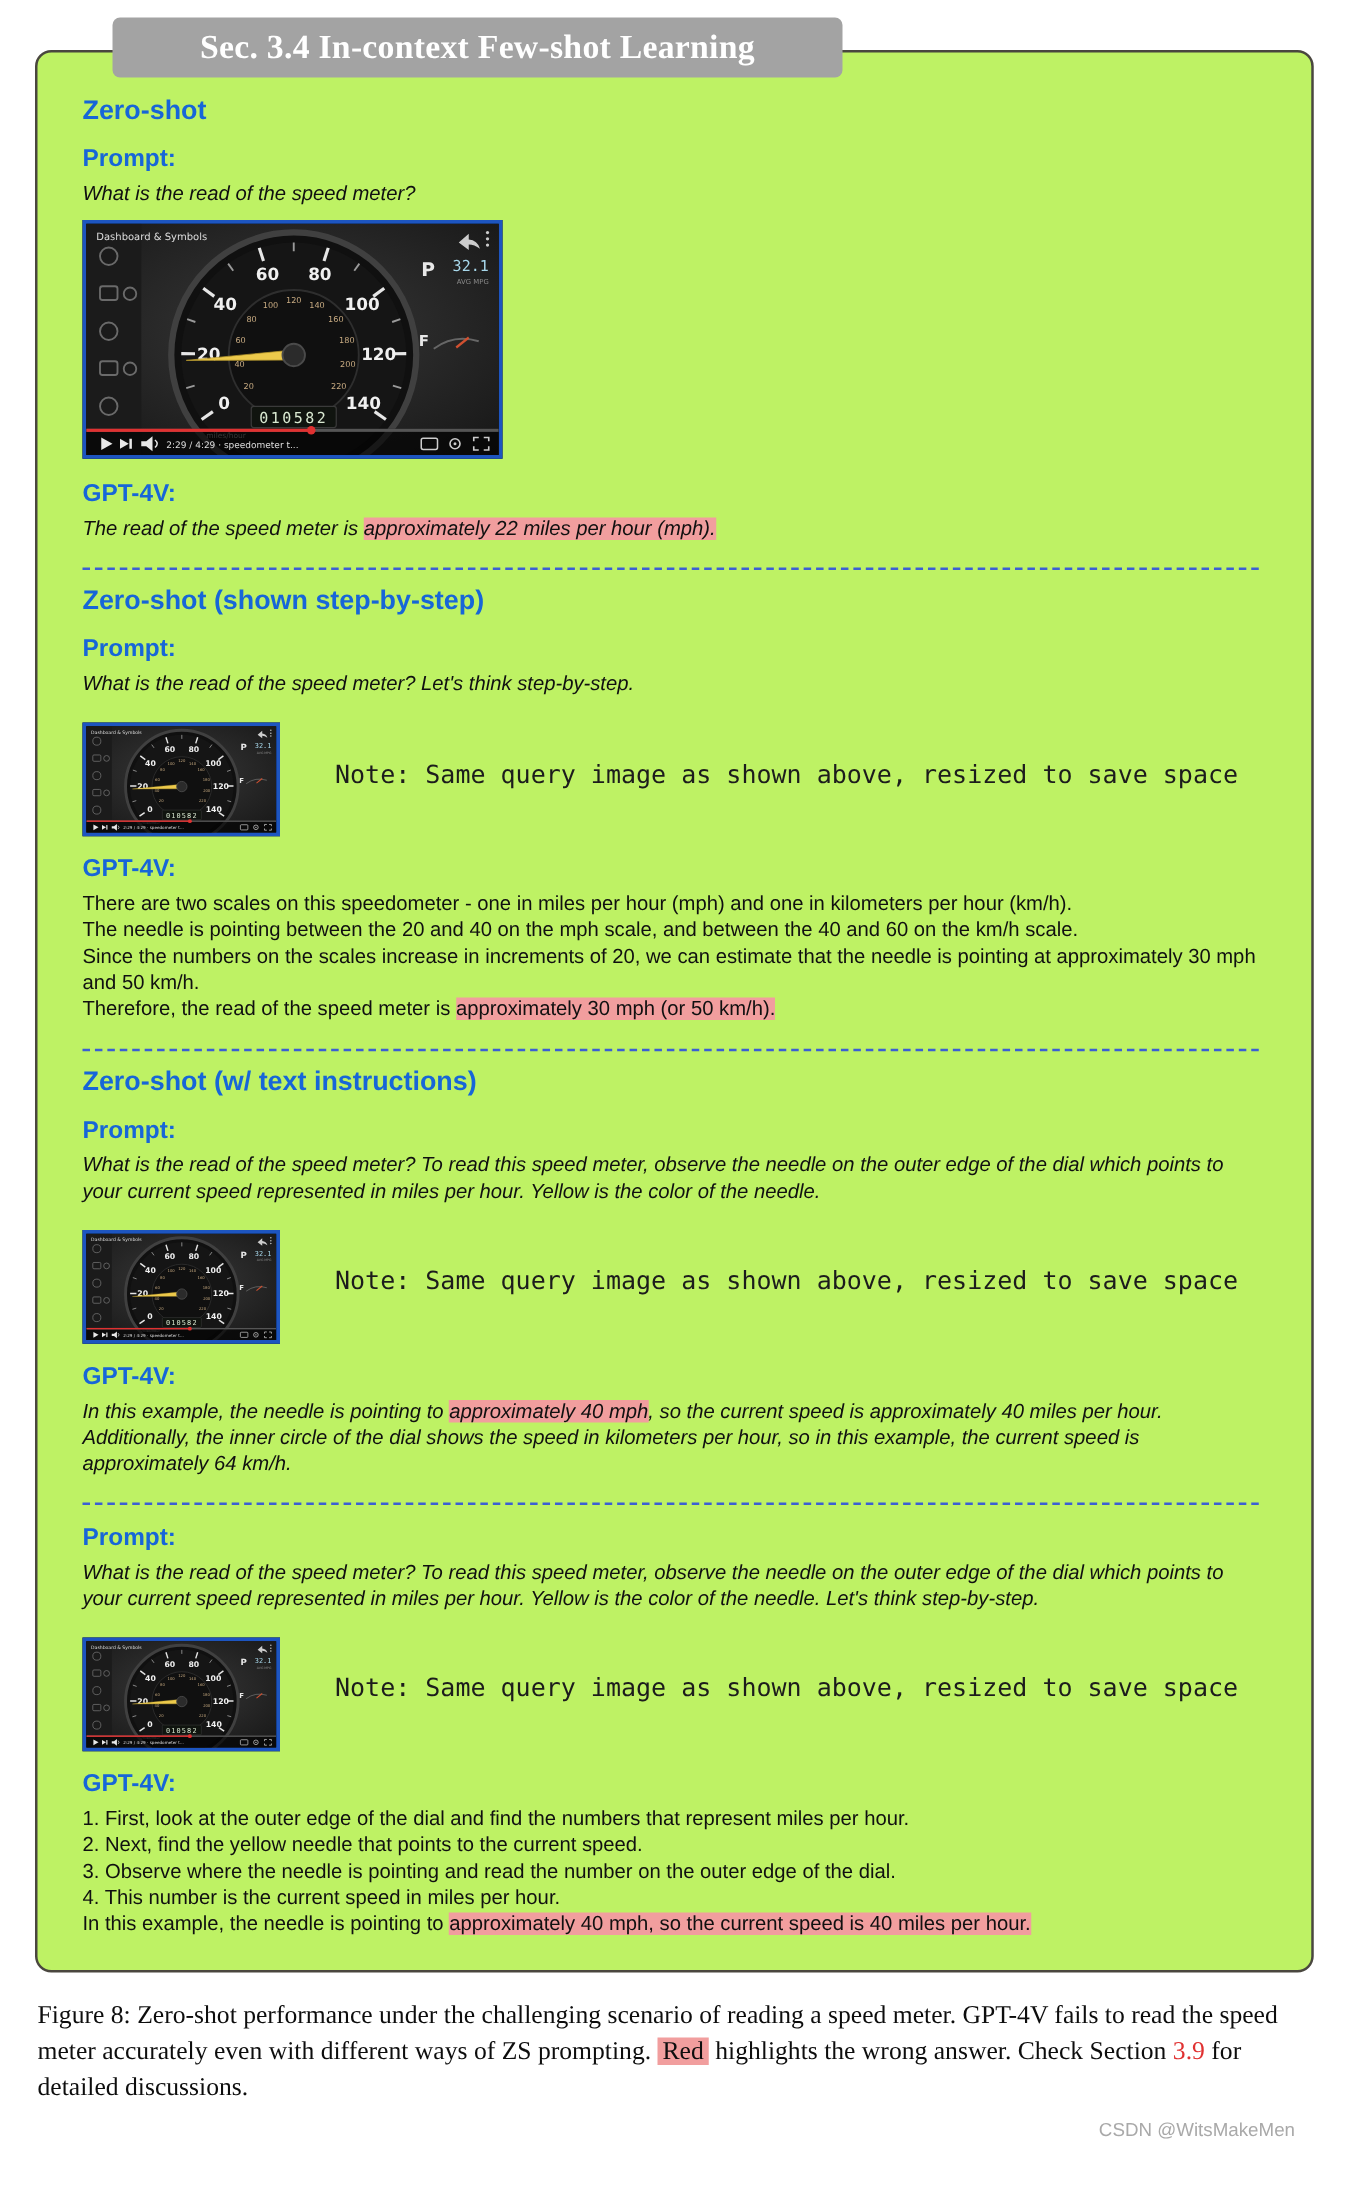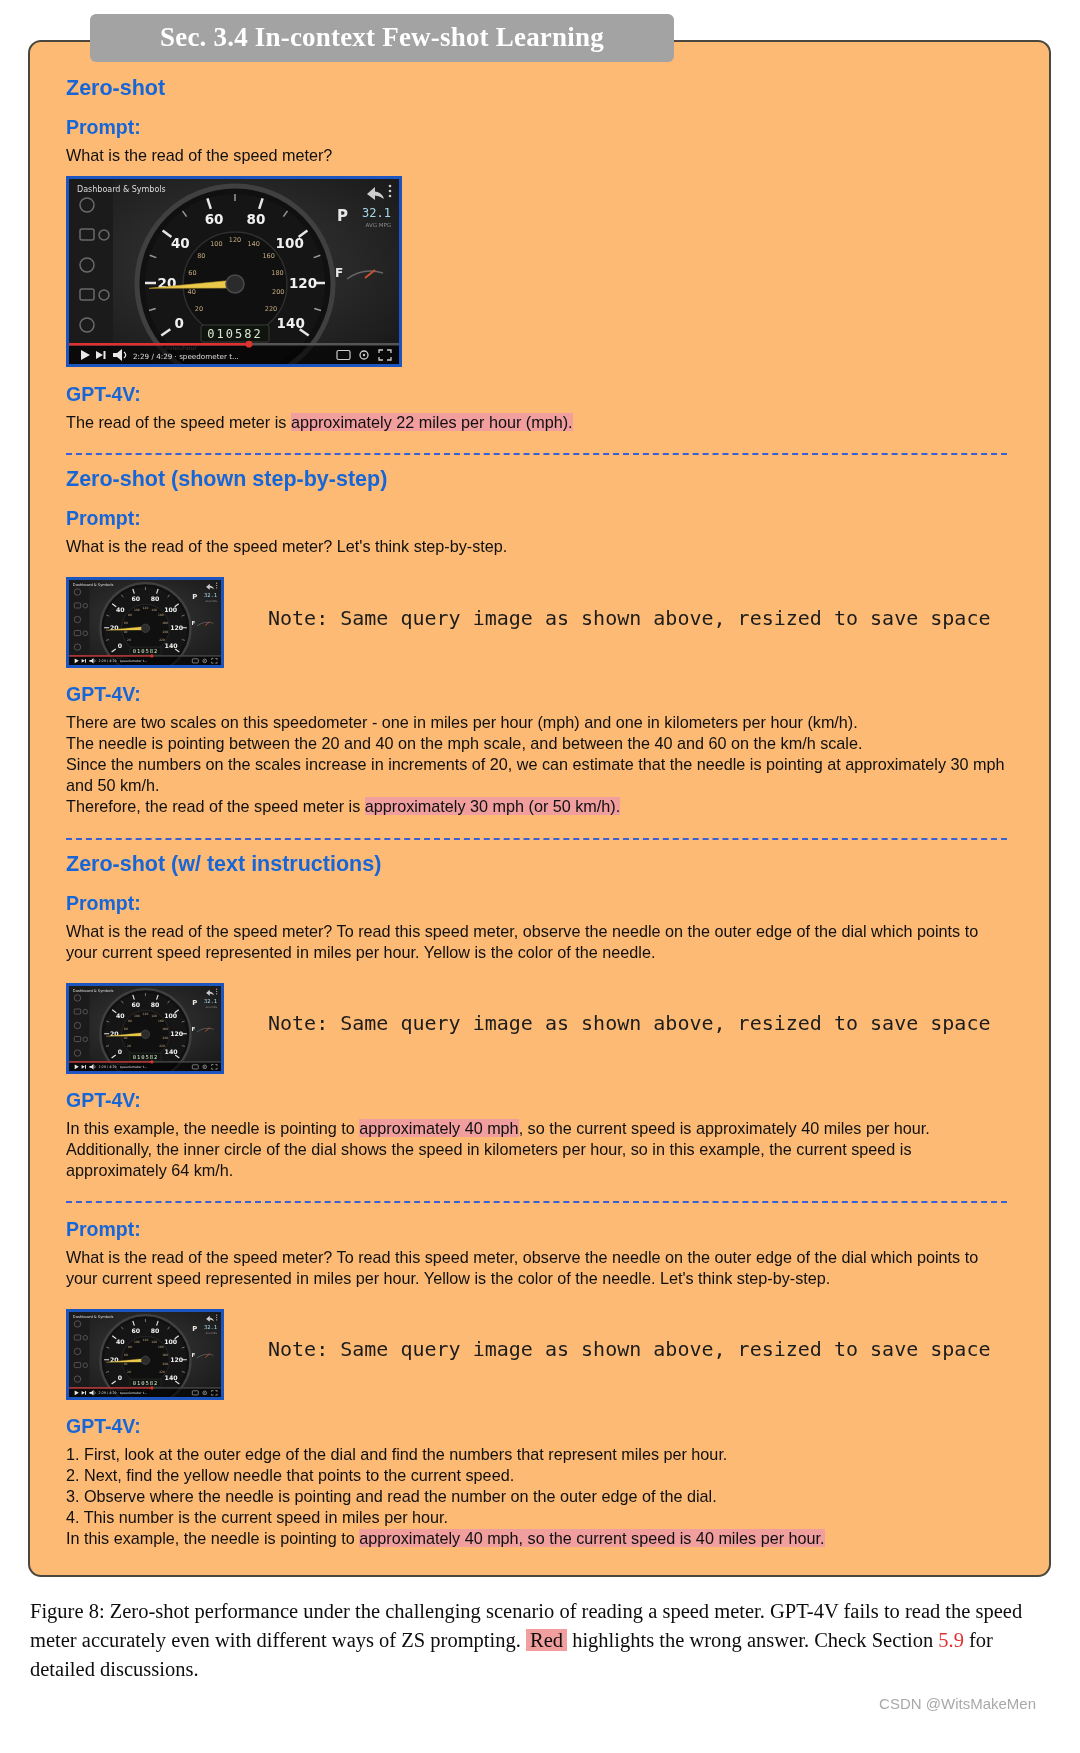--- a/index.html
+++ b/index.html
@@ -5,38 +5,38 @@
   * { box-sizing: border-box; }
   body {
     margin: 0; width: 1080px; height: 1753px; overflow: hidden;
     background: #ffffff; color: #111;
     font-family: "Liberation Sans", sans-serif;
     position: relative;
   }
   .frame {
     position: relative;
     margin: 40px 29px 0 28px;
-    background: #fdba74;
+    background: #bef264;
     border: 2px solid #4a473f;
     border-radius: 13px;
     padding: 20px 42px 26px 36px;
   }
   .banner {
     position: absolute; top: -28px; left: 60px;
     background: #A3A3A3; color: #ffffff;
     font-family: "Liberation Serif", serif;
     font-weight: bold; font-size: 27px;
     padding: 8px 70px 9px 70px;
     border-radius: 6px;
     letter-spacing: 0.2px;
   }
   .sec-heading { color: #1766D8; font-size: 21.5px; font-weight: bold; margin: 12px 0 0 0; }
   .sec-heading.first { margin-top: 14px; }
   .sub-label { color: #1766D8; font-size: 19.5px; font-weight: bold; margin: 15px 0 6px 0; }
-  .body-text { font-size: 16.2px; line-height: 1.3; color: #101010; }
+  .body-text { font-size: 16.2px; line-height: 1.3; color: #101010; font-style: italic; }
   .answer-line { font-size: 16.2px; line-height: 1.3; color: #101010; }
   .hl { background: #F19E9E; }
   .vid { display: inline-block; border: 3px solid #1d55c0; line-height: 0; margin: 10px 0 0 0; background: #000; }
   .img-row { display: flex; align-items: center; gap: 44px; margin: 10px 0 0 0; }
   .note { font-family: "DejaVu Sans Mono", monospace; font-size: 20px; color: #1c1c1c; }
   .sep { border: none; border-top: 2.5px dashed #3b5fd4; margin: 20px 0 4px 0; }
   .caption {
     margin: 20px 30px 0 30px;
     font-family: "Liberation Serif", serif;
     font-size: 20.5px; line-height: 1.42; color: #0d0d0d;
@@ -239,15 +239,15 @@
     <div>
       <div class="answer-line">1. First, look at the outer edge of the dial and find the numbers that represent miles per hour.</div>
       <div class="answer-line">2. Next, find the yellow needle that points to the current speed.</div>
       <div class="answer-line">3. Observe where the needle is pointing and read the number on the outer edge of the dial.</div>
       <div class="answer-line">4. This number is the current speed in miles per hour.</div>
       <div class="answer-line"><span>In this example, the needle is pointing to </span><span class="hl">approximately 40 mph, so the current speed is 40 miles per hour.</span></div>
     </div>
   </section>
 </div>
 
-<p class="caption"><span>Figure 8: Zero-shot performance under the challenging scenario of reading a speed meter. GPT-4V fails to read the speed meter accurately even with different ways of ZS prompting. </span><span class="cap-hl">Red</span><span> highlights the wrong answer. Check Section </span><span class="cap-red">5.9</span><span> for detailed discussions.</span></p>
+<p class="caption"><span>Figure 8: Zero-shot performance under the challenging scenario of reading a speed meter. GPT-4V fails to read the speed meter accurately even with different ways of ZS prompting. </span><span class="cap-hl">Red</span><span> highlights the wrong answer. Check Section </span><span class="cap-red">3.9</span><span> for detailed discussions.</span></p>
 
 <div class="watermark">CSDN @WitsMakeMen</div>
 
 </body></html>

